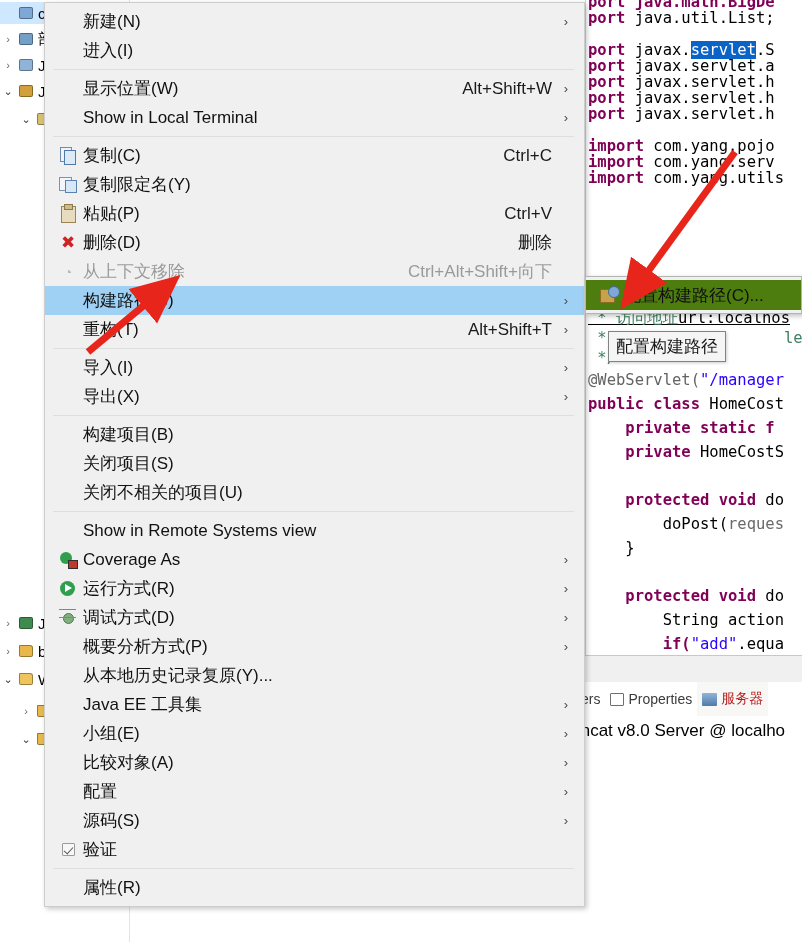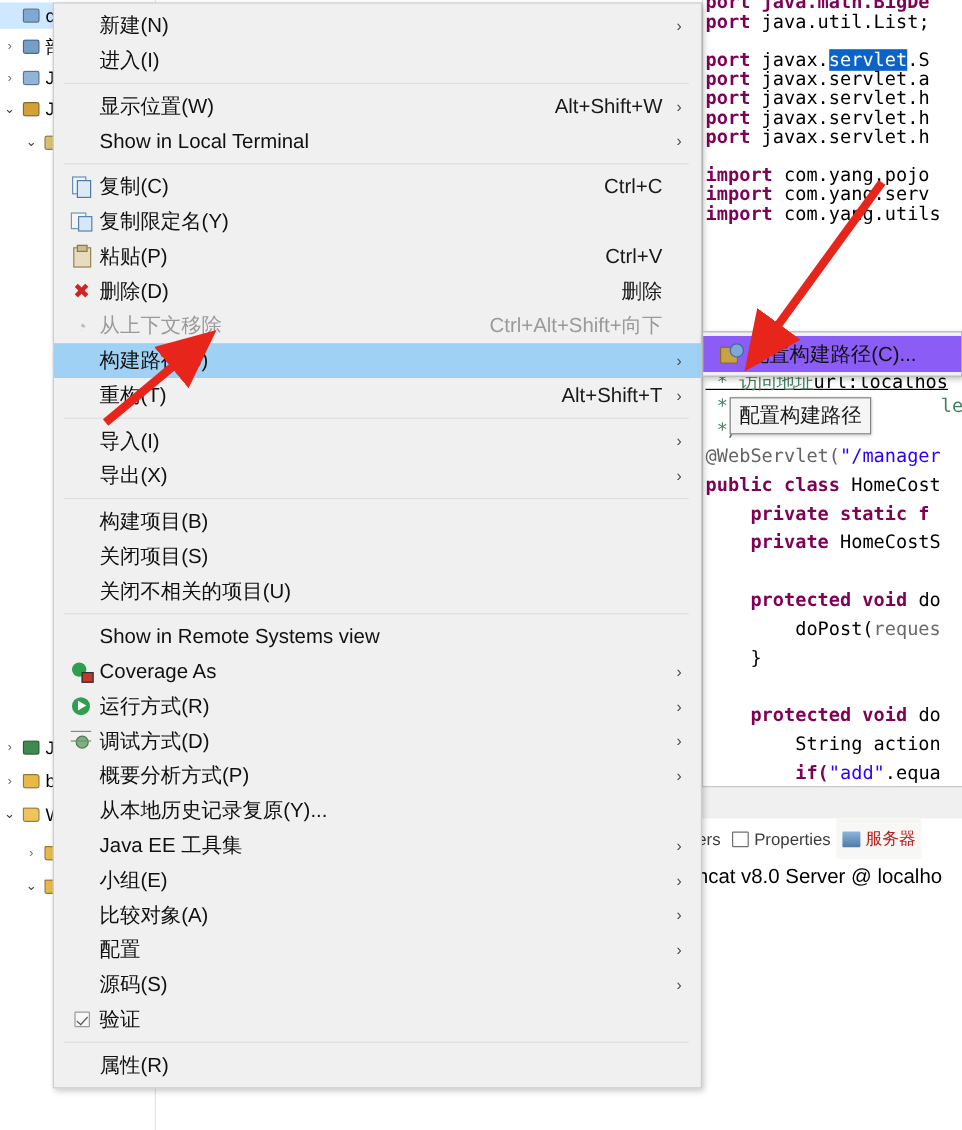--- a/index.html
+++ b/index.html
@@ -136,21 +136,21 @@
     border:solid #5a5a5a;border-width:0 1.6px 1.6px 0;transform:rotate(42deg);
   }
 
   
   #submenu {
     position:absolute; left:585px; top:276px; width:217px;
     background:#f0f0f0; border:1px solid #b4b4b4;
     box-shadow:2px 2px 5px rgba(0,0,0,0.25);
     padding:3px 0;
   }
-  #submenu .mi { height:30px; background:#8b5cf6; }
+  #submenu .mi { height:30px; background:#4d7c0f; }
   .ic-bpath { position:relative; width:18px; height:18px; }
   .ic-bpath::before{content:"";position:absolute;left:0;top:3px;width:13px;height:12px;background:#c8a24a;border:1px solid #8a6d22;border-radius:1px;}
   .ic-bpath::after{content:"";position:absolute;left:8px;top:0px;width:10px;height:10px;background:#7fa8d6;border:1px solid #3f6b9e;border-radius:50%;}
 
   
   #tooltip {
     position:absolute; left:608px; top:331px;
     background:#f5f5f5; border:1px solid #828282;
     padding:3px 7px; font-size:17px; color:#1a1a1a; white-space:nowrap;
     box-shadow:1px 1px 3px rgba(0,0,0,0.2);

